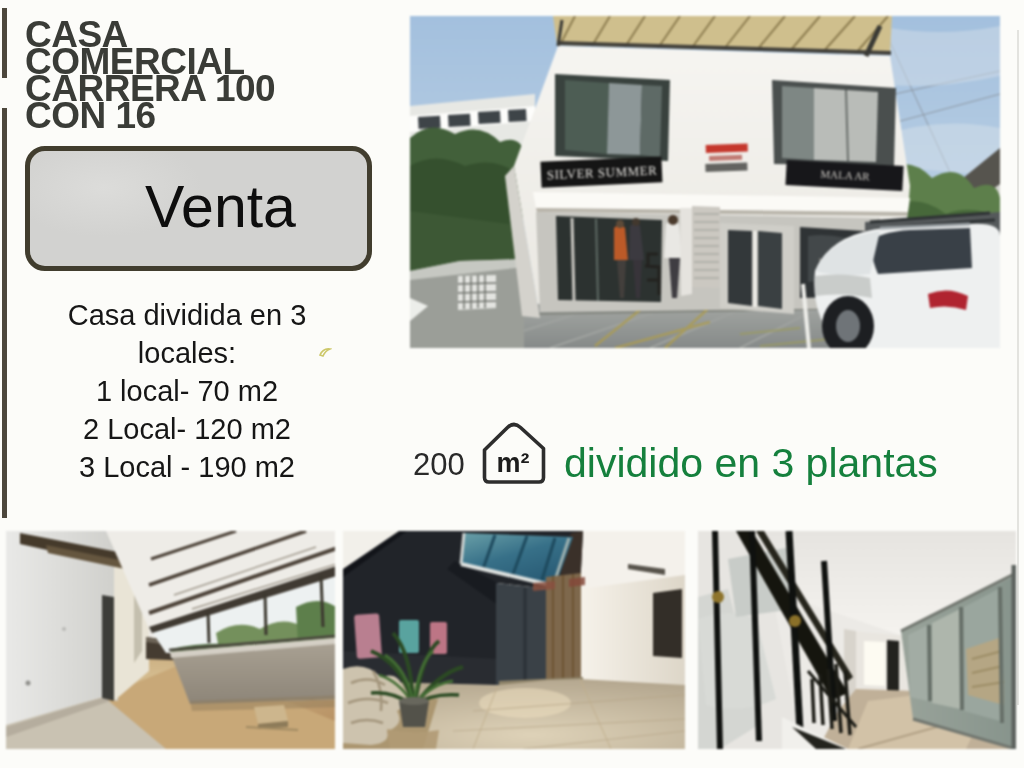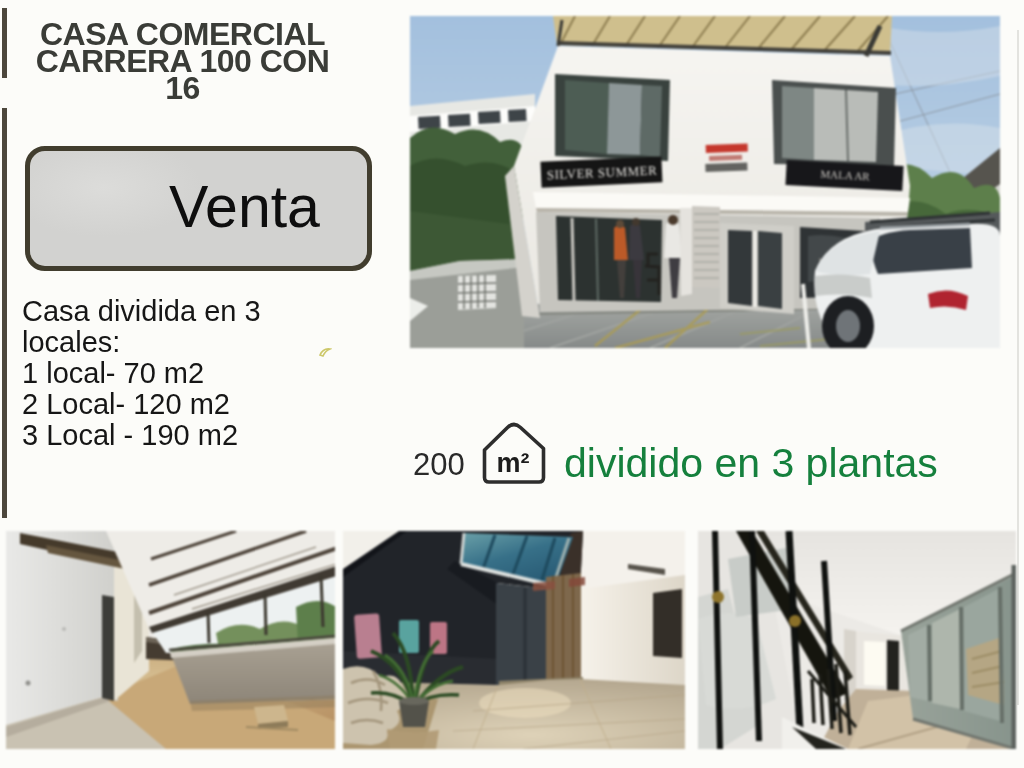--- a/index.html
+++ b/index.html
@@ -1,28 +1,28 @@
 <!DOCTYPE html>
 <html><head>
 <meta charset="utf-8">
 <style>
   html,body{margin:0;padding:0;}
   body{width:1024px;height:768px;background:#fcfcf9;position:relative;overflow:hidden;
        font-family:"Liberation Sans", sans-serif;}
   .abs{position:absolute;}
-  #title{left:25px;top:21px;width:315px;text-align:center;font-weight:bold;
-         font-size:32px;line-height:27px;color:#3a3c37;letter-spacing:-0.5px;}
+  #title{left:25px;top:21px;width:315px;text-align:left;font-weight:bold;
+         font-size:37px;line-height:27px;color:#3a3c37;letter-spacing:-0.5px;}
   #lbar1{left:2px;top:8px;width:5px;height:70px;background:#4c473c;}
   #lbar2{left:2px;top:108px;width:5px;height:410px;background:#4c473c;}
   #venta{left:25px;top:146px;width:347px;height:125px;
          background:radial-gradient(ellipse 140px 70px at 22% 32%, #dcdcda 0%, #d2d2d0 70%);
          border:5px solid #413d2e;border-radius:20px;box-sizing:border-box;}
-  #ventatxt{left:145px;top:178px;font-size:59px;line-height:59px;color:#0e0e0e;margin-left:24px;}
-  #details{left:22px;top:296px;width:330px;text-align:left;font-size:29px;
-           line-height:31px;color:#161616;}
+  #ventatxt{left:145px;top:178px;font-size:59px;line-height:59px;color:#0e0e0e;}
+  #details{left:22px;top:296px;width:330px;text-align:center;font-size:29px;
+           line-height:38px;color:#161616;}
   #m380{left:413px;top:447px;font-size:31px;color:#2a2a2a;}
   #mdiv{left:564px;top:440px;font-size:41px;color:#15803d;}
 </style>
 </head>
 <body>
   <div id="lbar1" class="abs"></div>
   <div class="abs" style="left:1017px;top:30px;width:2px;height:675px;background:#e3e3df;"></div>
   <div id="lbar2" class="abs"></div>
   <div id="title" class="abs">CASA COMERCIAL<br>CARRERA 100 CON 16</div>
   <div id="venta" class="abs"></div>

